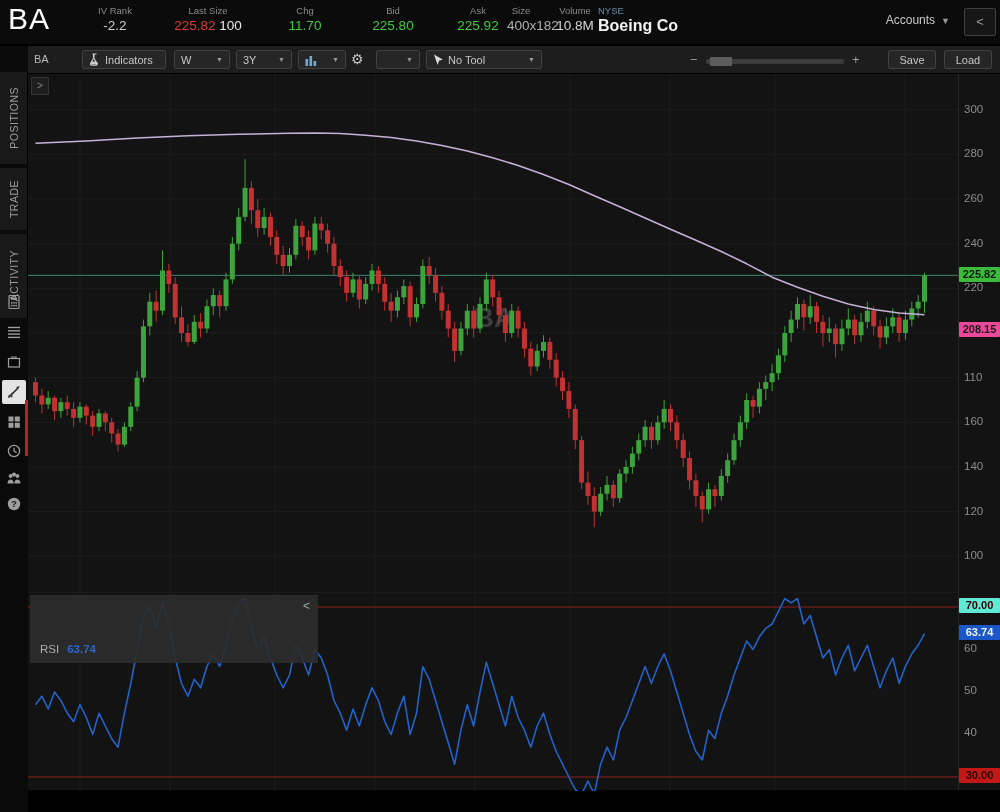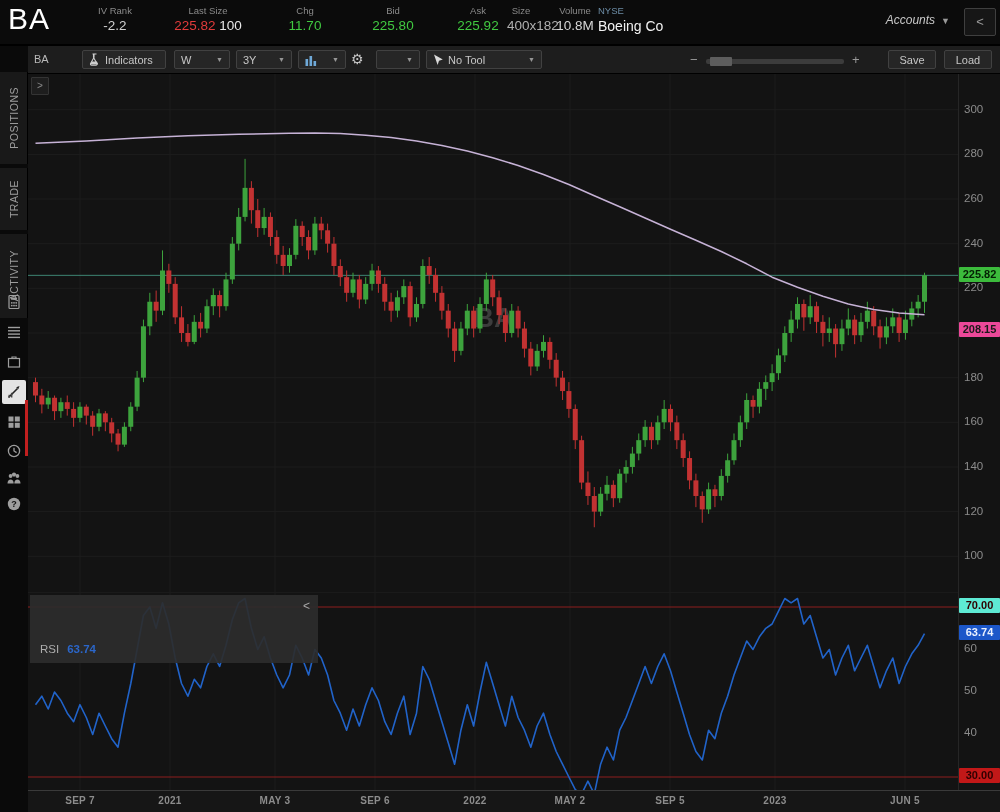--- a/index.html
+++ b/index.html
@@ -6,22 +6,22 @@
   #app{position:relative;width:1000px;height:812px;background:#000;overflow:hidden;
        font-family:"Liberation Sans",sans-serif;-webkit-font-smoothing:antialiased;}
   
   #header{position:absolute;left:0;top:0;width:1000px;height:44px;background:#0b0b0b;}
   #symbol-big{position:absolute;left:8px;top:2px;font-size:30px;color:#fff;letter-spacing:1px;}
   .hfield{position:absolute;top:5px;text-align:center;}
   .hlabel{font-size:9.5px;color:#8a8a8a;line-height:12px;}
   .hvalue{font-size:13.5px;line-height:18px;white-space:nowrap;}
   #exchange-block{position:absolute;left:598px;top:5px;}
   #exchange-name{font-size:9.5px;color:#6c8ca5;line-height:12px;}
-  #company-name{font-size:14px;color:#f2f2f2;font-weight:normal;line-height:18px;white-space:nowrap;}
-  #accounts{position:absolute;right:50px;top:13px;color:#c9c9c9;font-size:12px;cursor:pointer;font-style:italic;}
+  #company-name{font-size:16px;color:#f2f2f2;font-weight:bold;line-height:18px;white-space:nowrap;}
+  #accounts{position:absolute;right:50px;top:13px;color:#c9c9c9;font-size:12px;cursor:pointer;}
   #accounts .chev{font-size:9px;color:#9a9a9a;margin-left:6px;}
   #header-collapse{position:absolute;right:4px;top:8px;width:30px;height:26px;border:1px solid #3f3f3f;
        border-radius:2px;color:#9a9a9a;font-size:13px;text-align:center;line-height:25px;background:#161616;cursor:pointer;}
   
   #toolbar{position:absolute;left:28px;top:46px;width:972px;height:27px;background:#1d1d1d;border-bottom:1px solid #000;}
   .tbtn{position:absolute;top:4px;height:19px;background:#262626;border:1px solid #414141;border-radius:2px;
         color:#c6c6c6;font-size:11px;line-height:18px;box-sizing:border-box;padding:0 6px;cursor:pointer;white-space:nowrap;}
   .tbtn .dd{float:right;color:#969696;font-size:7px;margin-left:8px;line-height:18px;}
   #tb-symbol{position:absolute;left:6px;top:7px;color:#b9b9b9;font-size:11px;}
   .ticon{display:inline-block;vertical-align:-2px;margin-right:5px;}
@@ -566,40 +566,29 @@
     </div>
   </div>
 
   <div id="right-axis">
       <div class="tick" style="top: 28.7241px;">300</div>
       <div class="tick" style="top: 73.3793px;">280</div>
       <div class="tick" style="top: 118.034px;">260</div>
       <div class="tick" style="top: 162.69px;">240</div>
       <div class="tick" style="top: 207.345px;">220</div>
       <div class="tick" style="top: 252px;">200</div>
-      <div class="tick" style="top: 296.655px;">180</div>
+      <div class="tick" style="top: 296.655px;">110</div>
       <div class="tick" style="top: 341.31px;">160</div>
       <div class="tick" style="top: 385.966px;">140</div>
       <div class="tick" style="top: 430.621px;">120</div>
       <div class="tick" style="top: 475.276px;">100</div>
       <div class="tick" style="top: 567.511px;">60</div>
       <div class="tick" style="top: 610px;">50</div>
       <div class="tick" style="top: 652.489px;">40</div>
       <div class="badge" style="top: 193.35px; background: rgb(60, 187, 60); color: rgb(4, 32, 4);">225.82</div>
       <div class="badge" style="top: 248px; background: #ec4899; color: rgb(26, 26, 26);">208.15</div>
       <div class="badge" style="top: 524.021px; background: #5eead4; color: rgb(48, 0, 0);">70.00</div>
       <div class="badge" style="top: 550.62px; background: rgb(28, 87, 201); color: rgb(234, 241, 255);">63.74</div>
       <div class="badge" style="top: 693.979px; background: rgb(194, 24, 24); color: rgb(48, 0, 0);">30.00</div>
     </div>
 
-  <div id="time-axis">
-      <div class="tlabel" style="left: 52px;">SEP 7</div>
-      <div class="tlabel" style="left: 142px;">2021</div>
-      <div class="tlabel" style="left: 247px;">MAY 3</div>
-      <div class="tlabel" style="left: 347px;">SEP 6</div>
-      <div class="tlabel" style="left: 447px;">2022</div>
-      <div class="tlabel" style="left: 542px;">MAY 2</div>
-      <div class="tlabel" style="left: 642px;">SEP 5</div>
-      <div class="tlabel" style="left: 747px;">2023</div>
-      <div class="tlabel" style="left: 877px;">JUN 5</div>
-    </div>
 
 </div>
 
 </body></html>

